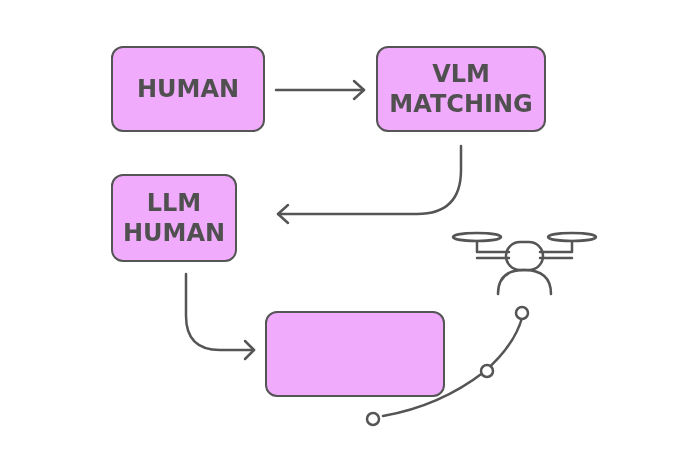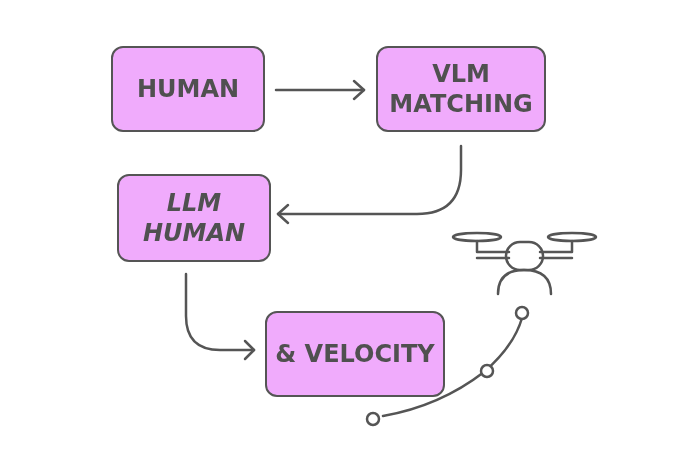--- a/index.html
+++ b/index.html
@@ -55,20 +55,19 @@
 
 <div class="box" style="left:111px; top:46px; width:154px; height:86px;">
   <span>HUMAN</span>
 </div>
 
 <div class="box" style="left:376px; top:46px; width:170px; height:86px;">
   <span>VLM</span>
   <span>MATCHING</span>
 </div>
 
-<div class="box" style="left:117px; top:174px; width:154px; height:88px;font-style:italic;">
+<div class="box" style="left:111px; top:174px; width:126px; height:88px;">
   <span>LLM</span>
   <span>HUMAN</span>
 </div>
 
 <div class="box" style="left:265px; top:311px; width:180px; height:86px;">
-  <span>&amp; VELOCITY</span>
 </div>
 
 </body></html>

